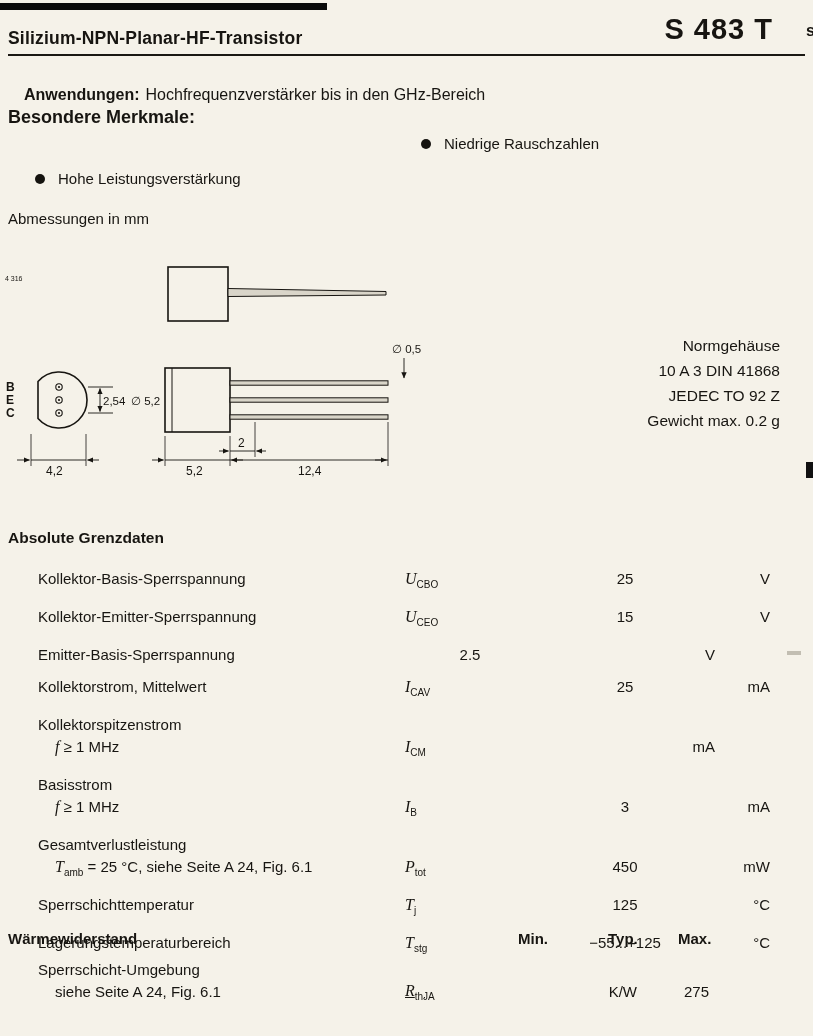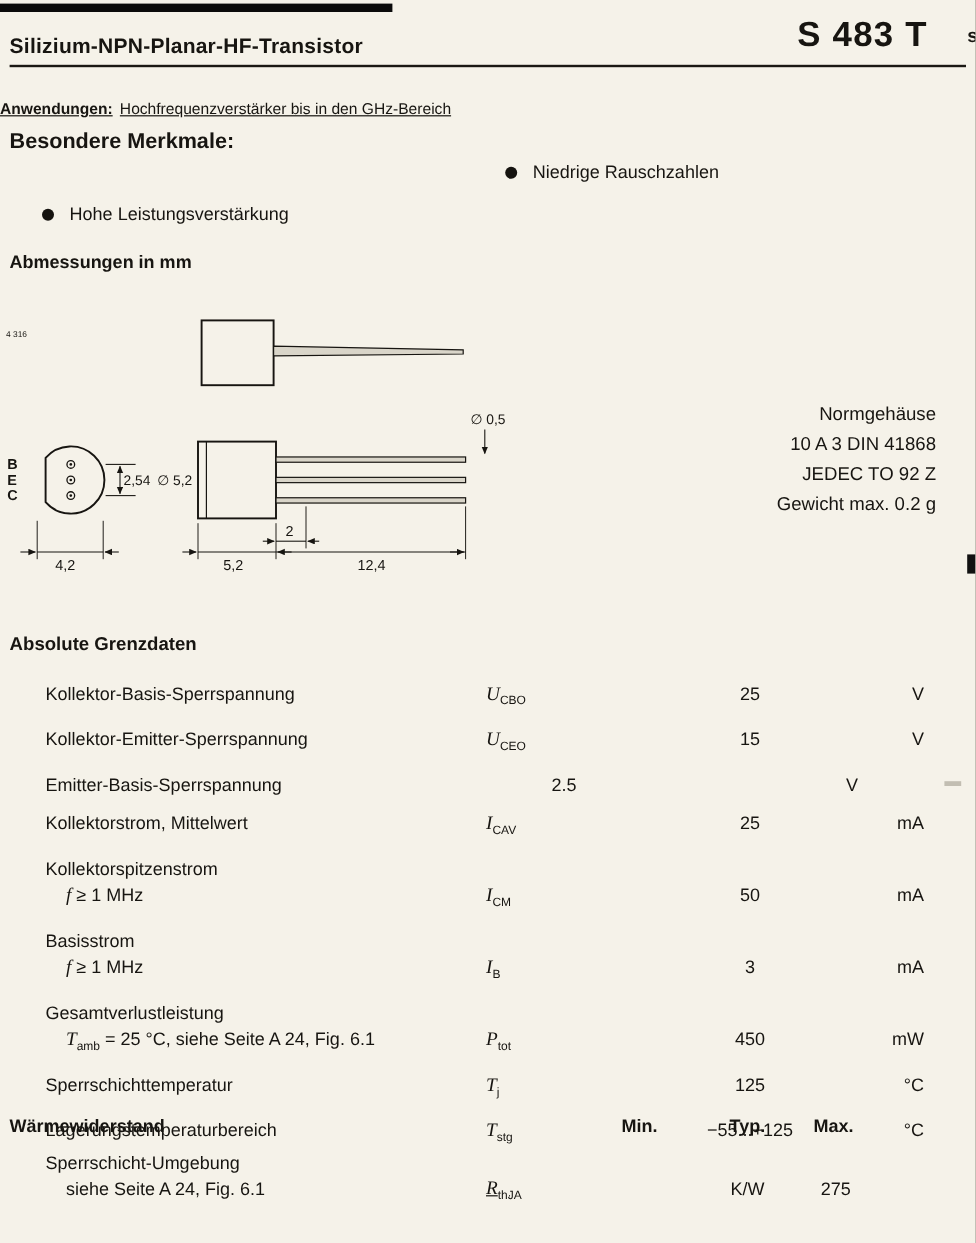--- a/index.html
+++ b/index.html
@@ -14,29 +14,29 @@
   .topbar { position:absolute; left:0; top:3px; width:327px; height:7px; background:#0b0b0b; }
   .corner-s { position:absolute; right:-2px; top:22px; font-size:16px; font-weight:bold; }
   .edge-tick { position:absolute; right:0; top:462px; width:7px; height:16px; background:#111; }
   .edge-dash { position:absolute; right:12px; top:651px; width:14px; height:4px; background:#c2beb2; }
 
   
   .title { position:absolute; left:8px; top:28px; font-size:17.5px; font-weight:bold; letter-spacing:.2px; }
   .part  { position:absolute; right:40px; top:13px; font-size:29px; font-weight:bold; letter-spacing:1px; }
   .rule  { position:absolute; left:8px; top:54px; width:797px; height:2px; background:#1a1813; }
 
-  .anw { position:absolute; left:0; top:70px; font-size:13px;text-decoration:underline; }
+  .anw { position:absolute; left:24px; top:70px; font-size:16px; }
   .anw b { margin-right:6px; }
 
   .merk-label { position:absolute; left:8px; top:107px; font-size:18px; font-weight:bold; }
   .merk-item { position:absolute; top:135px; font-size:15px; display:flex; align-items:center; }
   .merk-item.m0 { left:35px;margin-top:35px; } .merk-item.m1 { left:421px; }
   .bullet { width:10px; height:10px; background:#15130f; border-radius:50%; display:inline-block; margin-right:13px; flex:0 0 auto; }
 
-  .abm-heading { position:absolute; left:8px; top:210px; font-size:15px; font-weight:bold; }
+  .abm-heading { position:absolute; left:8px; top:210px; font-size:15px; font-weight:normal; }
 
   .drawing { position:absolute; left:0; top:250px; }
   .drawing text { font-family:"Liberation Sans", sans-serif; fill:#171511; }
 
   .case-info { position:absolute; right:33px; top:333px; text-align:right; font-size:15.5px; line-height:25px; }
 
   
   .agd-heading { position:absolute; left:8px; top:529px; font-size:15.5px; font-weight:bold; }
   .tbl { position:absolute; left:0; top:568px; width:800px; padding:0 30px 0 38px; font-size:15px; }
   .grid { display:grid; grid-template-columns:367px 130px 180px 1fr; align-items:baseline; }
@@ -198,21 +198,20 @@
       <span class="sym"><i>I</i><sub>CAV</sub></span>
       <span class="val">25</span>
       <span class="unit">mA</span>
     </div>
 
     <div class="trow">
       <div class="line1">Kollektorspitzenstrom</div>
       <div class="grid">
         <span class="cond"><i>f</i><sub></sub><span> ≥ 1 MHz</span></span>
         <span class="sym"><i>I</i><sub>CM</sub></span>
-        <span class="val">50</span>
         <span class="unit">mA</span>
       </div>
     </div>
 
     <div class="trow">
       <div class="line1">Basisstrom</div>
       <div class="grid">
         <span class="cond"><i>f</i><sub></sub><span> ≥ 1 MHz</span></span>
         <span class="sym"><i>I</i><sub>B</sub></span>
         <span class="val">3</span>

